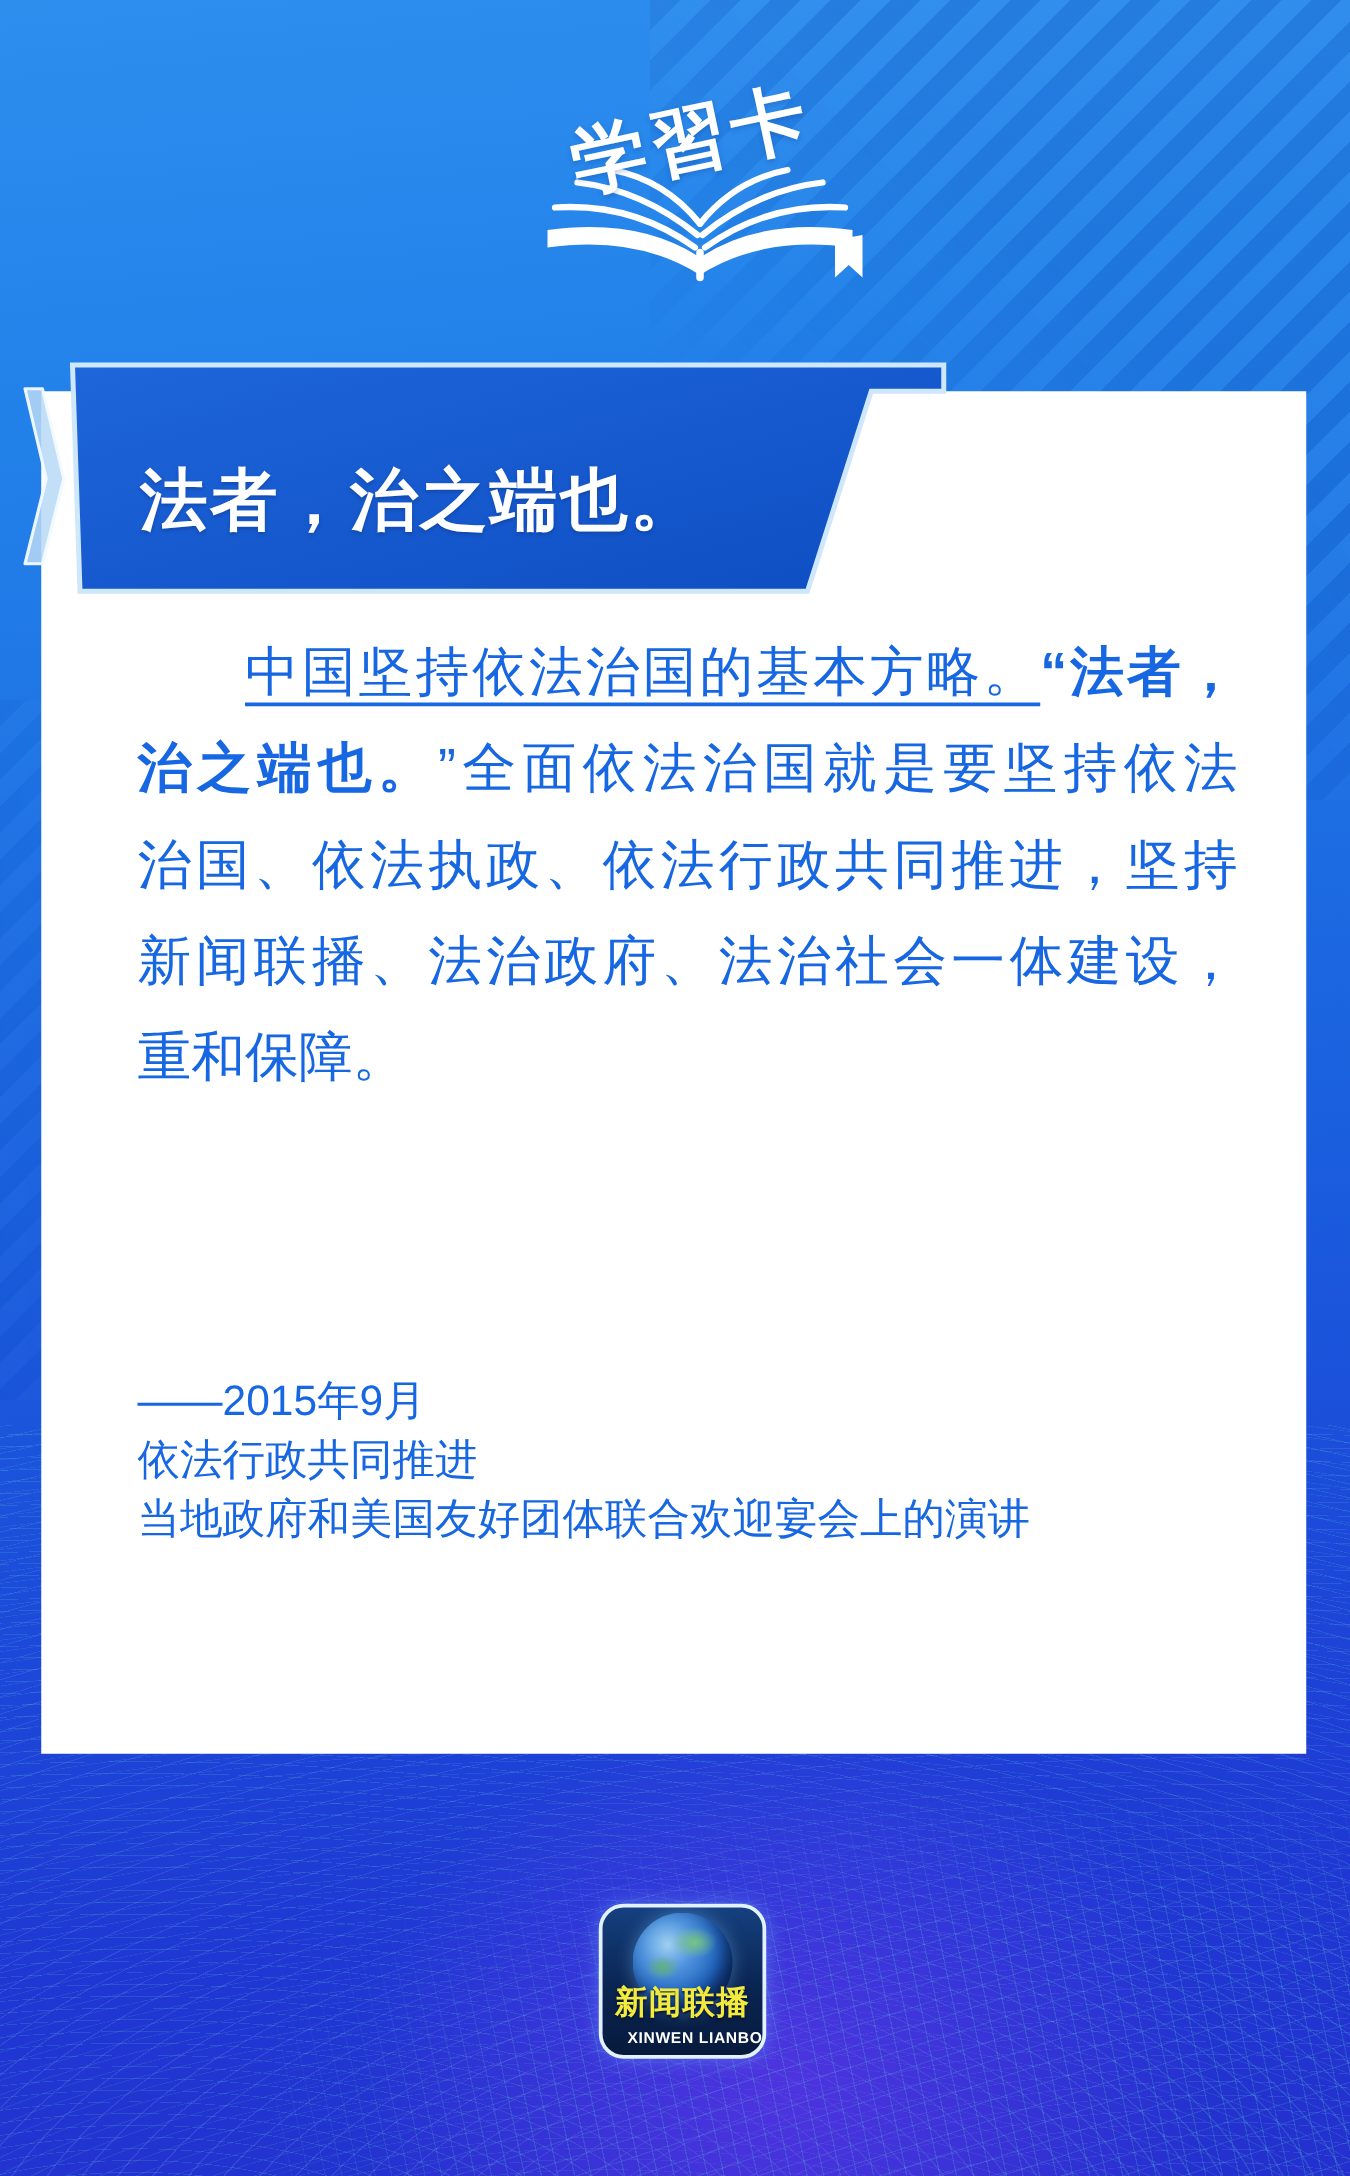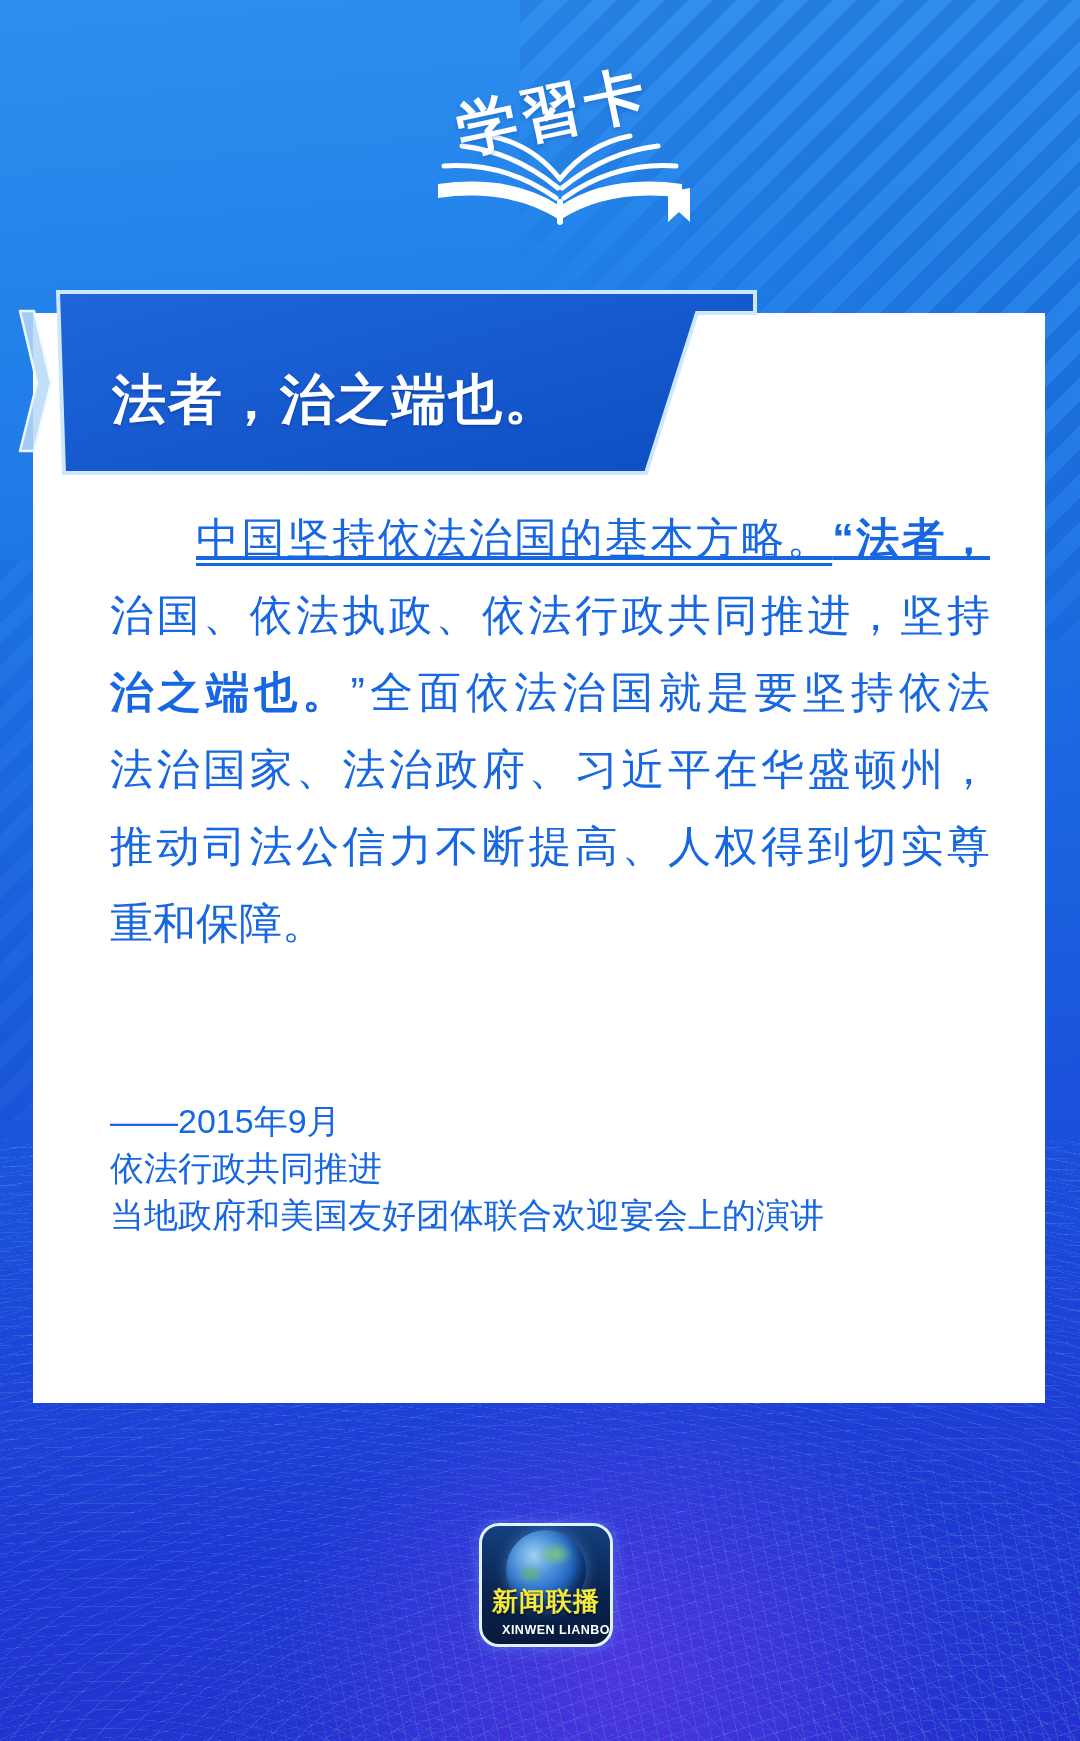--- a/index.html
+++ b/index.html
@@ -50,21 +50,21 @@
   
   .banner-svg{position:absolute;left:53px;top:288px;}
   .banner-title{
     position:absolute;left:112px;top:348px;color:#fff;font-size:54px;font-weight:900;
     letter-spacing:2px;white-space:nowrap;text-shadow:0 2px 3px rgba(8,40,110,.35);margin-top:16px;
   }
   .chevron-svg{position:absolute;left:14px;top:306px;}
   
   .quote{position:absolute;left:110px;top:500px;width:880px;color:var(--text-blue,#1767E2);}
   .ql{font-size:43px;line-height:77px;text-align:justify;text-align-last:justify;white-space:normal;}
-  .ql.indent{text-indent:86px;text-decoration:underline;}
+  .ql.indent{text-indent:86px;}
   .ql.last{text-align-last:left;}
   .seg-underline{text-decoration:underline;text-decoration-thickness:3px;text-underline-offset:10px;}
   .seg-bold{font-weight:bold;}
   .attribution{
     position:absolute;left:110px;top:1098px;width:880px;text-align:left;
     color:var(--text-blue,#1767E2);font-size:34px;line-height:47px;
   }
   
   .badge{
     position:absolute;left:479px;top:1523px;width:134px;height:124px;border-radius:20px;
@@ -130,24 +130,23 @@
     <polygon points="5,4 702,4 702,25 644,25 593,185 11,185" fill="url(#bg1)" stroke="#CFE7FB" stroke-width="4" stroke-linejoin="miter"></polygon>
   </svg>
   <div class="banner-title">法者，治之端也。</div>
 
   <svg class="chevron-svg" width="44" height="152" viewBox="0 0 44 152">
     <polygon points="6,5 20,5 37,77 20,145 6,145 23,77" fill="rgba(185,217,246,0.85)" stroke="rgba(242,250,255,0.95)" stroke-width="2.5" stroke-linejoin="round"></polygon>
   </svg>
 
   <div class="quote" id="quote-lines">
       <div class="ql indent"><span class="seg-underline">中国坚持依法治国的基本方略。</span><span class="seg-bold">“法者，</span></div>
+      <div class="ql"><span class="seg-bold">治之端也。</span><span class="seg-normal">”全面依法治国就是要坚持依法</span></div>
       <div class="ql"><span class="seg-normal">治国、依法执政、依法行政共同推进，坚持</span></div>
-      <div class="ql"><span class="seg-bold">治之端也。</span><span class="seg-normal">”全面依法治国就是要坚持依法</span></div>
-      <div class="ql"><span class="seg-normal">法治国家、法治政府、习近平在华盛顿州，</span></div>
-      <div class="ql"><span class="seg-normal">推动司法公信力不断提高、人权得到切实尊</span></div>
+      <div class="ql"><span class="seg-normal">新闻联播、法治政府、法治社会一体建设，</span></div>
       <div class="ql last"><span class="seg-normal">重和保障。</span></div>
     </div>
 
   <div class="attribution" id="attribution">
       <div>——2015年9月</div>
       <div>依法行政共同推进</div>
       <div>当地政府和美国友好团体联合欢迎宴会上的演讲</div>
     </div>
 
   <div class="badge">

